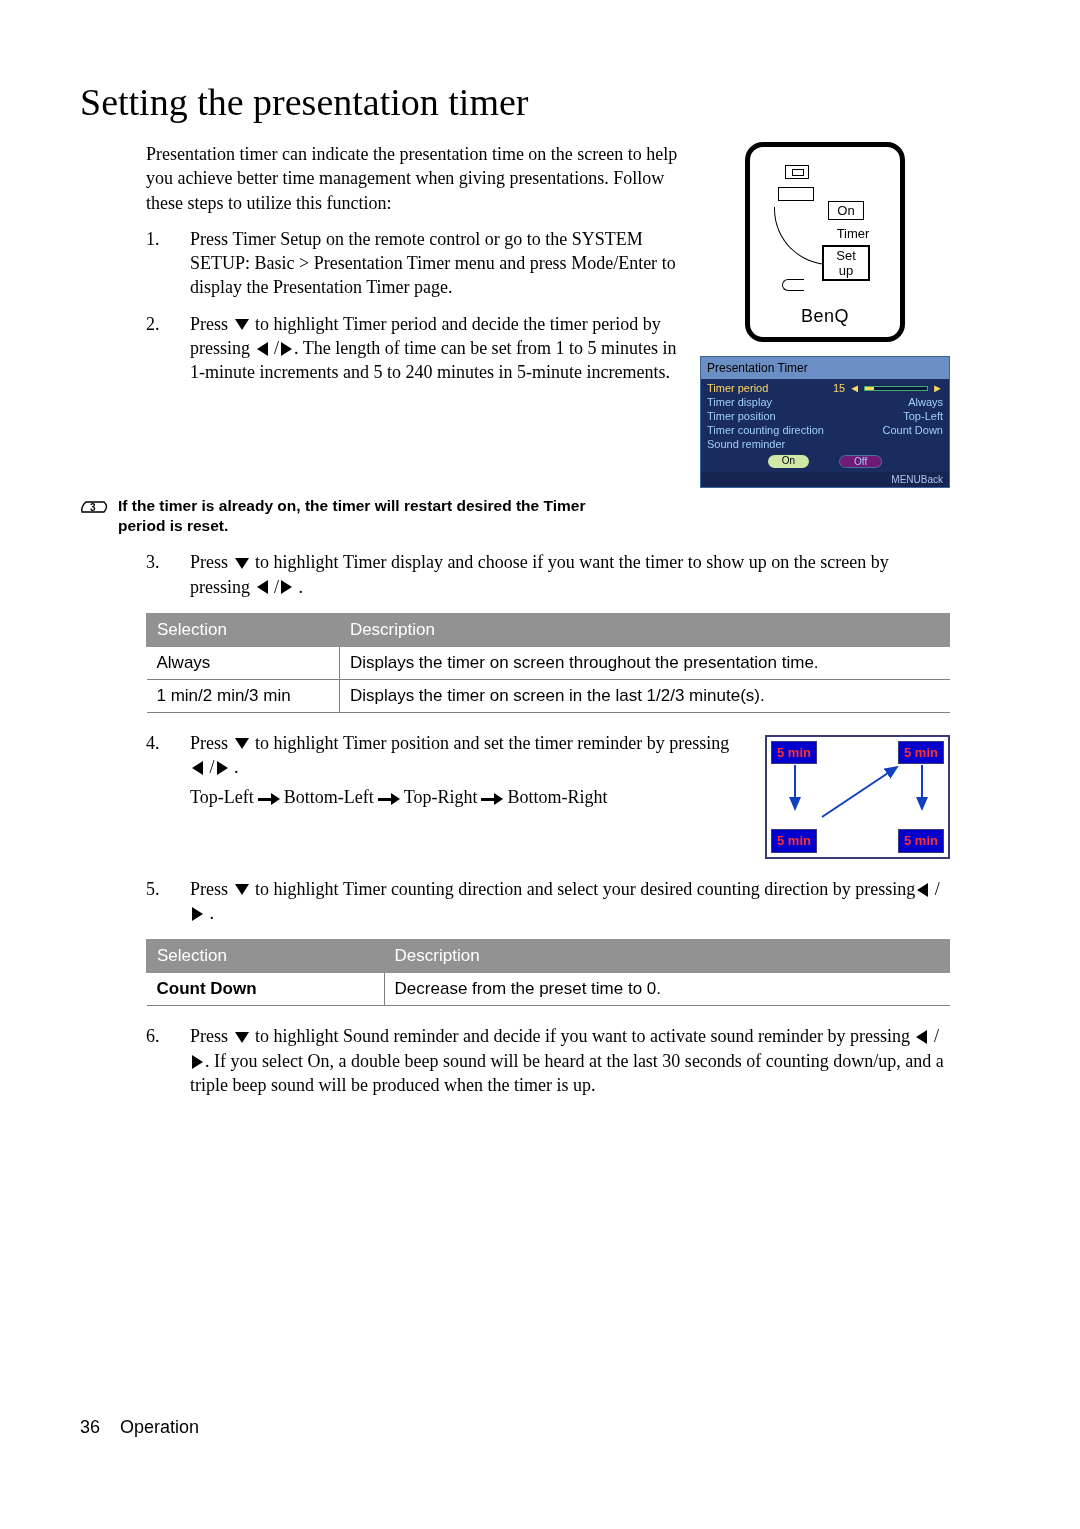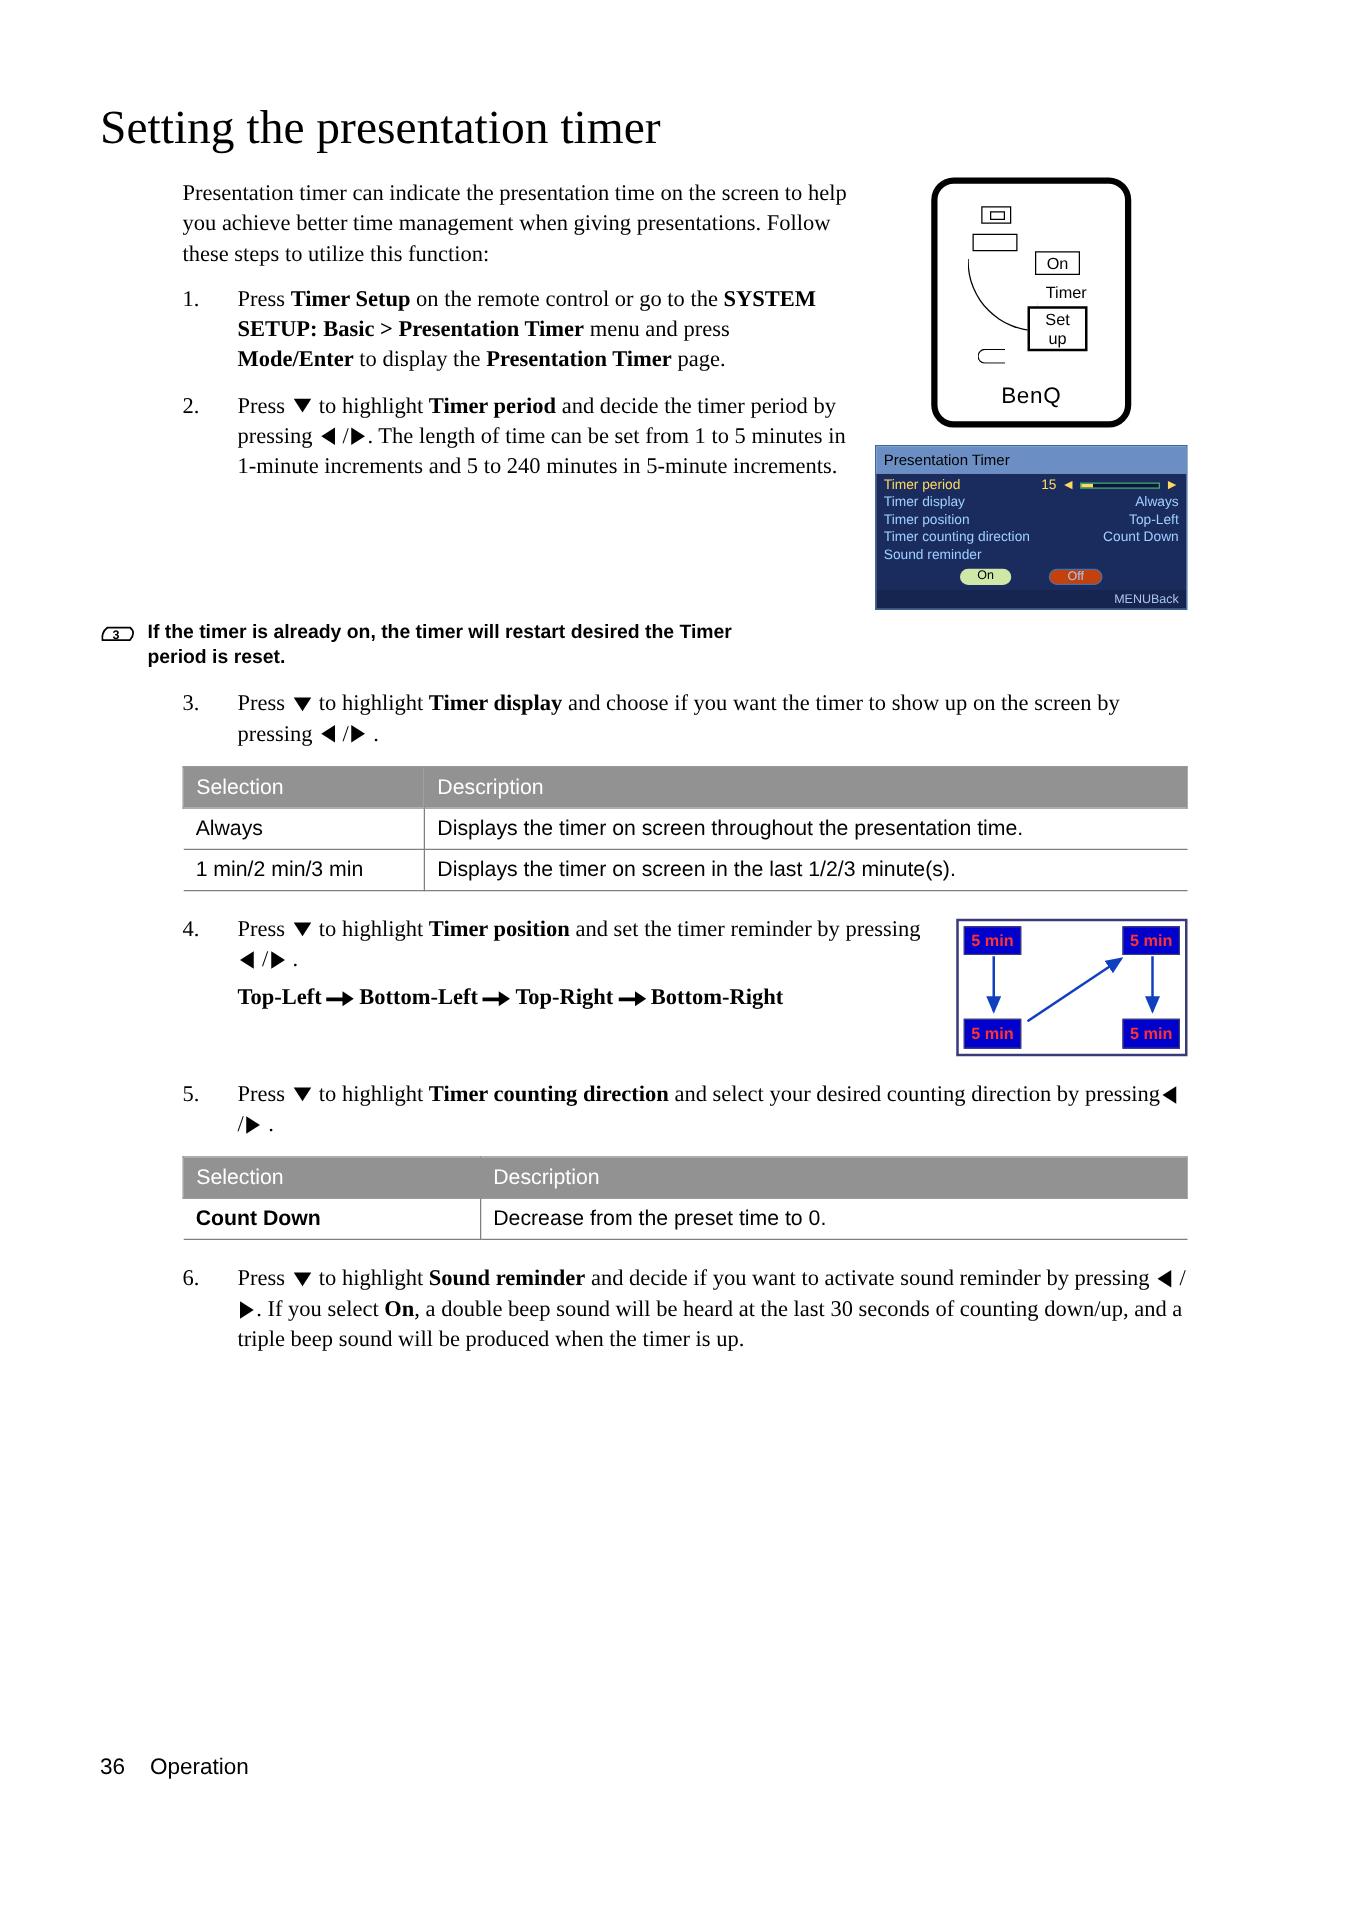--- a/index.html
+++ b/index.html
@@ -238,39 +238,39 @@
     border-right: 1px solid #808080;
     white-space: nowrap;
   }
   table.sel-table .bold-cell { font-weight: bold; }
 
   .step-row { display:flex; gap:18px; align-items:flex-start; }
   .step-row .text { flex:1; }
 
   
   .posdiag {
-    width: 185px; height: 110px; border: 2px solid #3a3a78; position: relative; flex-shrink:0;
+    width: 185px; height: 124px; border: 2px solid #3a3a78; position: relative; flex-shrink:0;
     margin-top: 4px;
   }
   .posdiag .corner {
     position: absolute; background:#0000cc; color:#ff3030; font-family: Arial; font-size:13px; font-weight:bold; padding:2px 5px; border:1px solid #3a3a78;
   }
   .posdiag .tl { top:4px; left:4px; }
   .posdiag .tr { top:4px; right:4px; }
   .posdiag .bl { bottom:4px; left:4px; }
   .posdiag .br { bottom:4px; right:4px; }
   .posdiag svg { position:absolute; top:0; left:0; }
 
   .footer {
     position: relative;
     margin-top: 320px;
     font-family: Arial, sans-serif;
     font-size: 18px;
   }
-  .bold-serif { font-weight: bold; font-family: Georgia, serif;}
+  .bold-serif { font-weight: normal; font-family: Georgia, serif;}
 </style>
 </head>
 <body>
 
 <div class="page">
   <h1>Setting the presentation timer</h1>
 
   <div class="intro-row">
     <div style="flex:1">
       <div class="intro-text">Presentation timer can indicate the presentation time on the screen to help you achieve better time management when giving presentations. Follow these steps to utilize this function:</div>
@@ -320,21 +320,21 @@
           <div class="osd-row">
             <span>Timer counting direction</span>
               <span>Count Down</span>
           </div>
           <div class="osd-row">
             <span>Sound reminder</span>
               <span></span>
           </div>
           <div class="osd-btns">
             <span class="osd-btn">On</span>
-            <span class="osd-btn" style="background:#c2410c;color:#9fcfff;border:1px solid #4a6fa5;">Off</span>
+            <span class="osd-btn" style="background:#701a75;color:#9fcfff;border:1px solid #4a6fa5;">Off</span>
           </div>
         </div>
         <div class="osd-footer">MENUBack</div>
       </div>
     </div>
   </div>
 
   <div class="note-row">
     <svg class="note-icon" viewBox="0 0 30 20">
       <path d="M2 16 Q1 10 6 6 L24 6 Q29 10 24 16 Z" fill="none" stroke="#000" stroke-width="1.4"></path>

